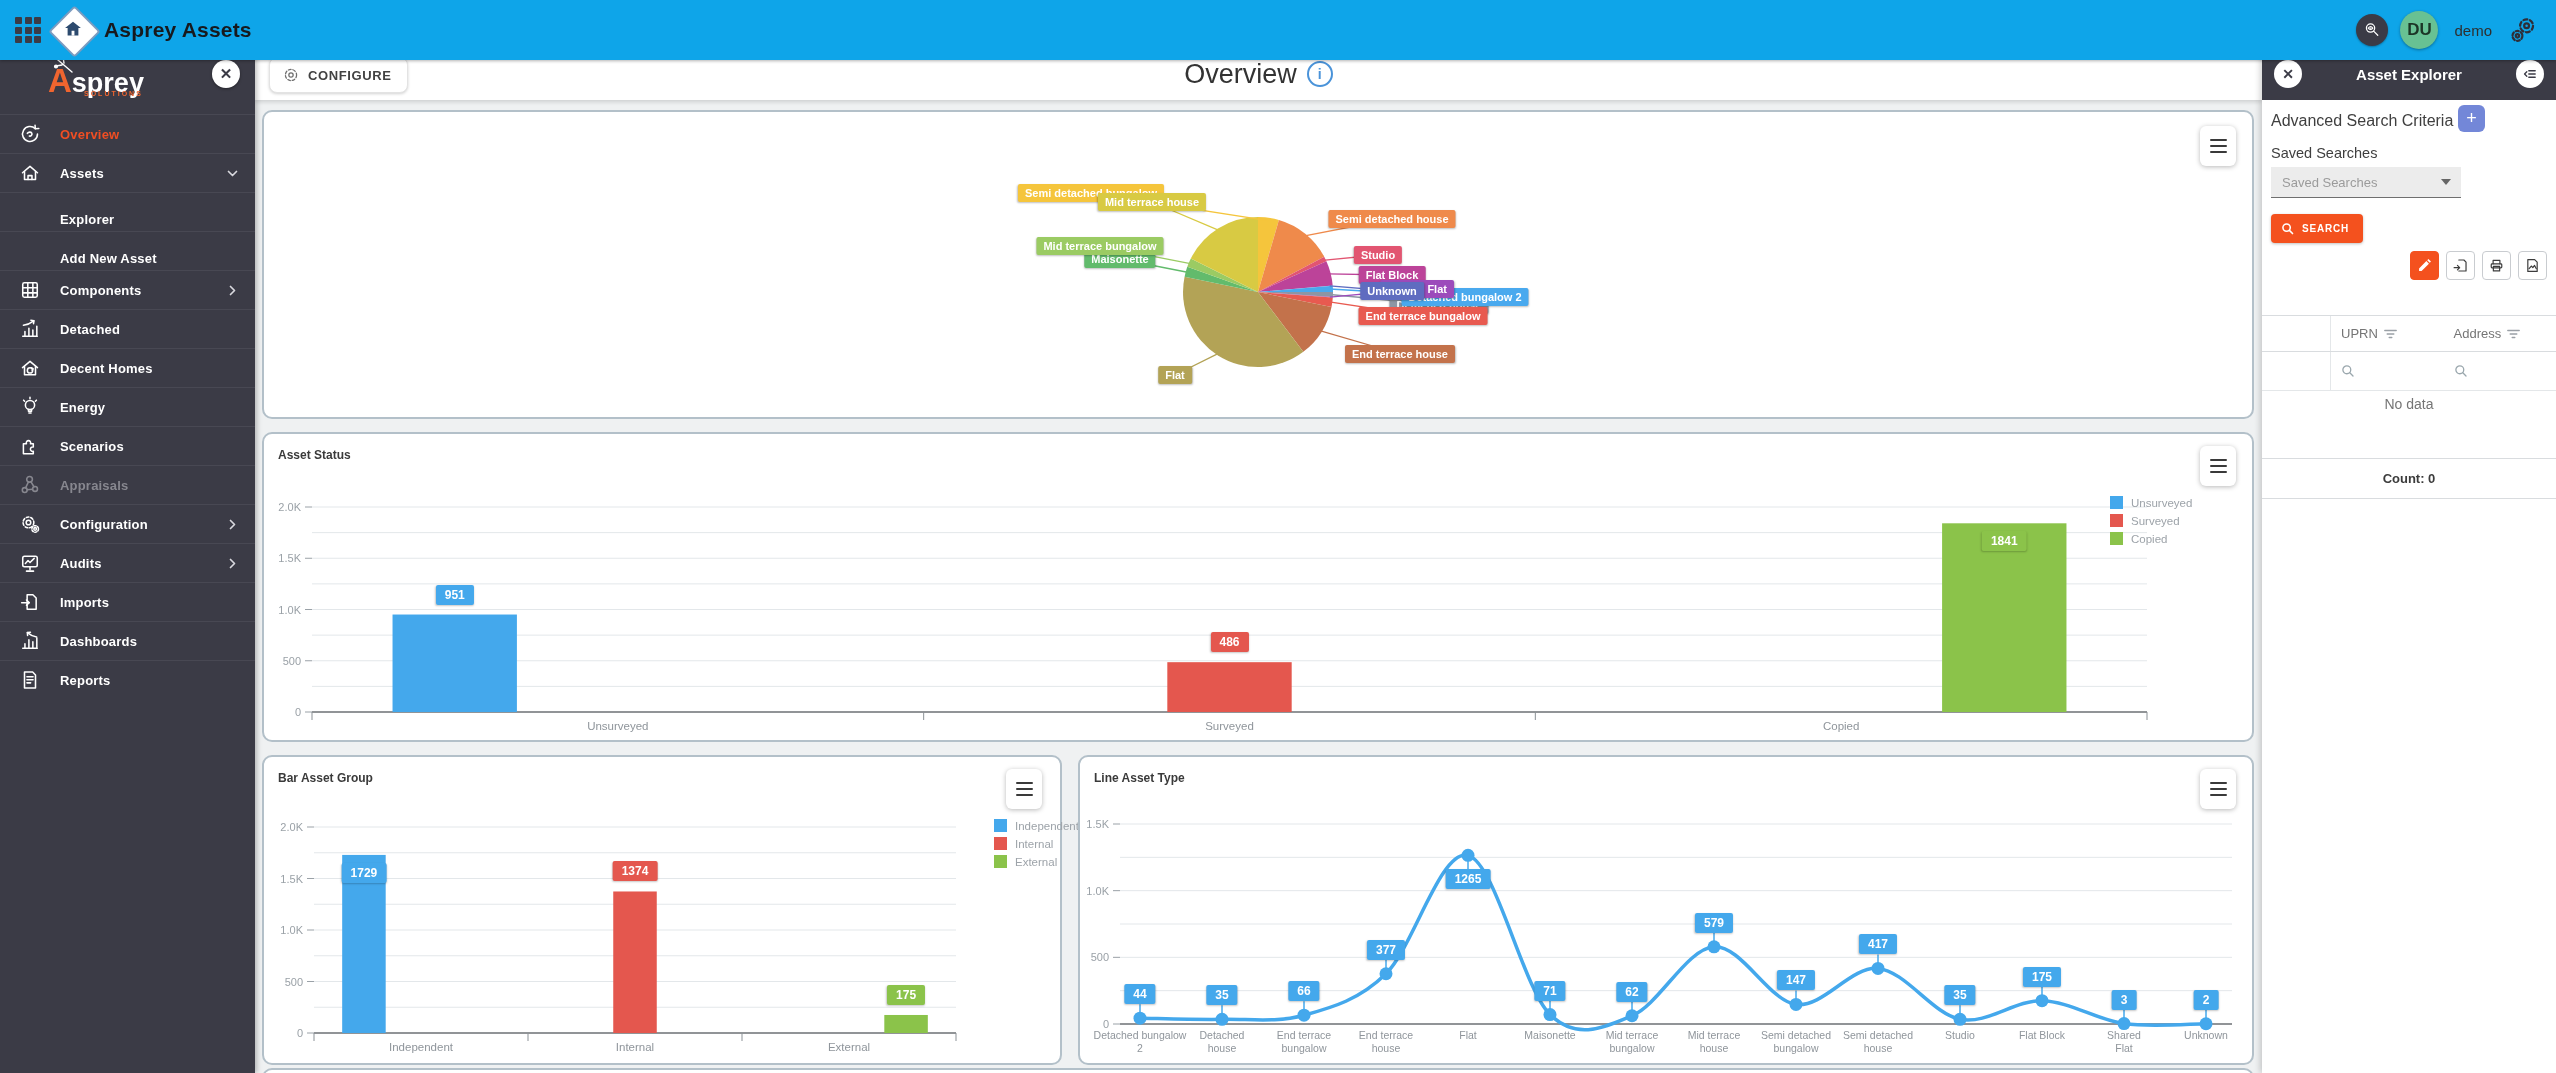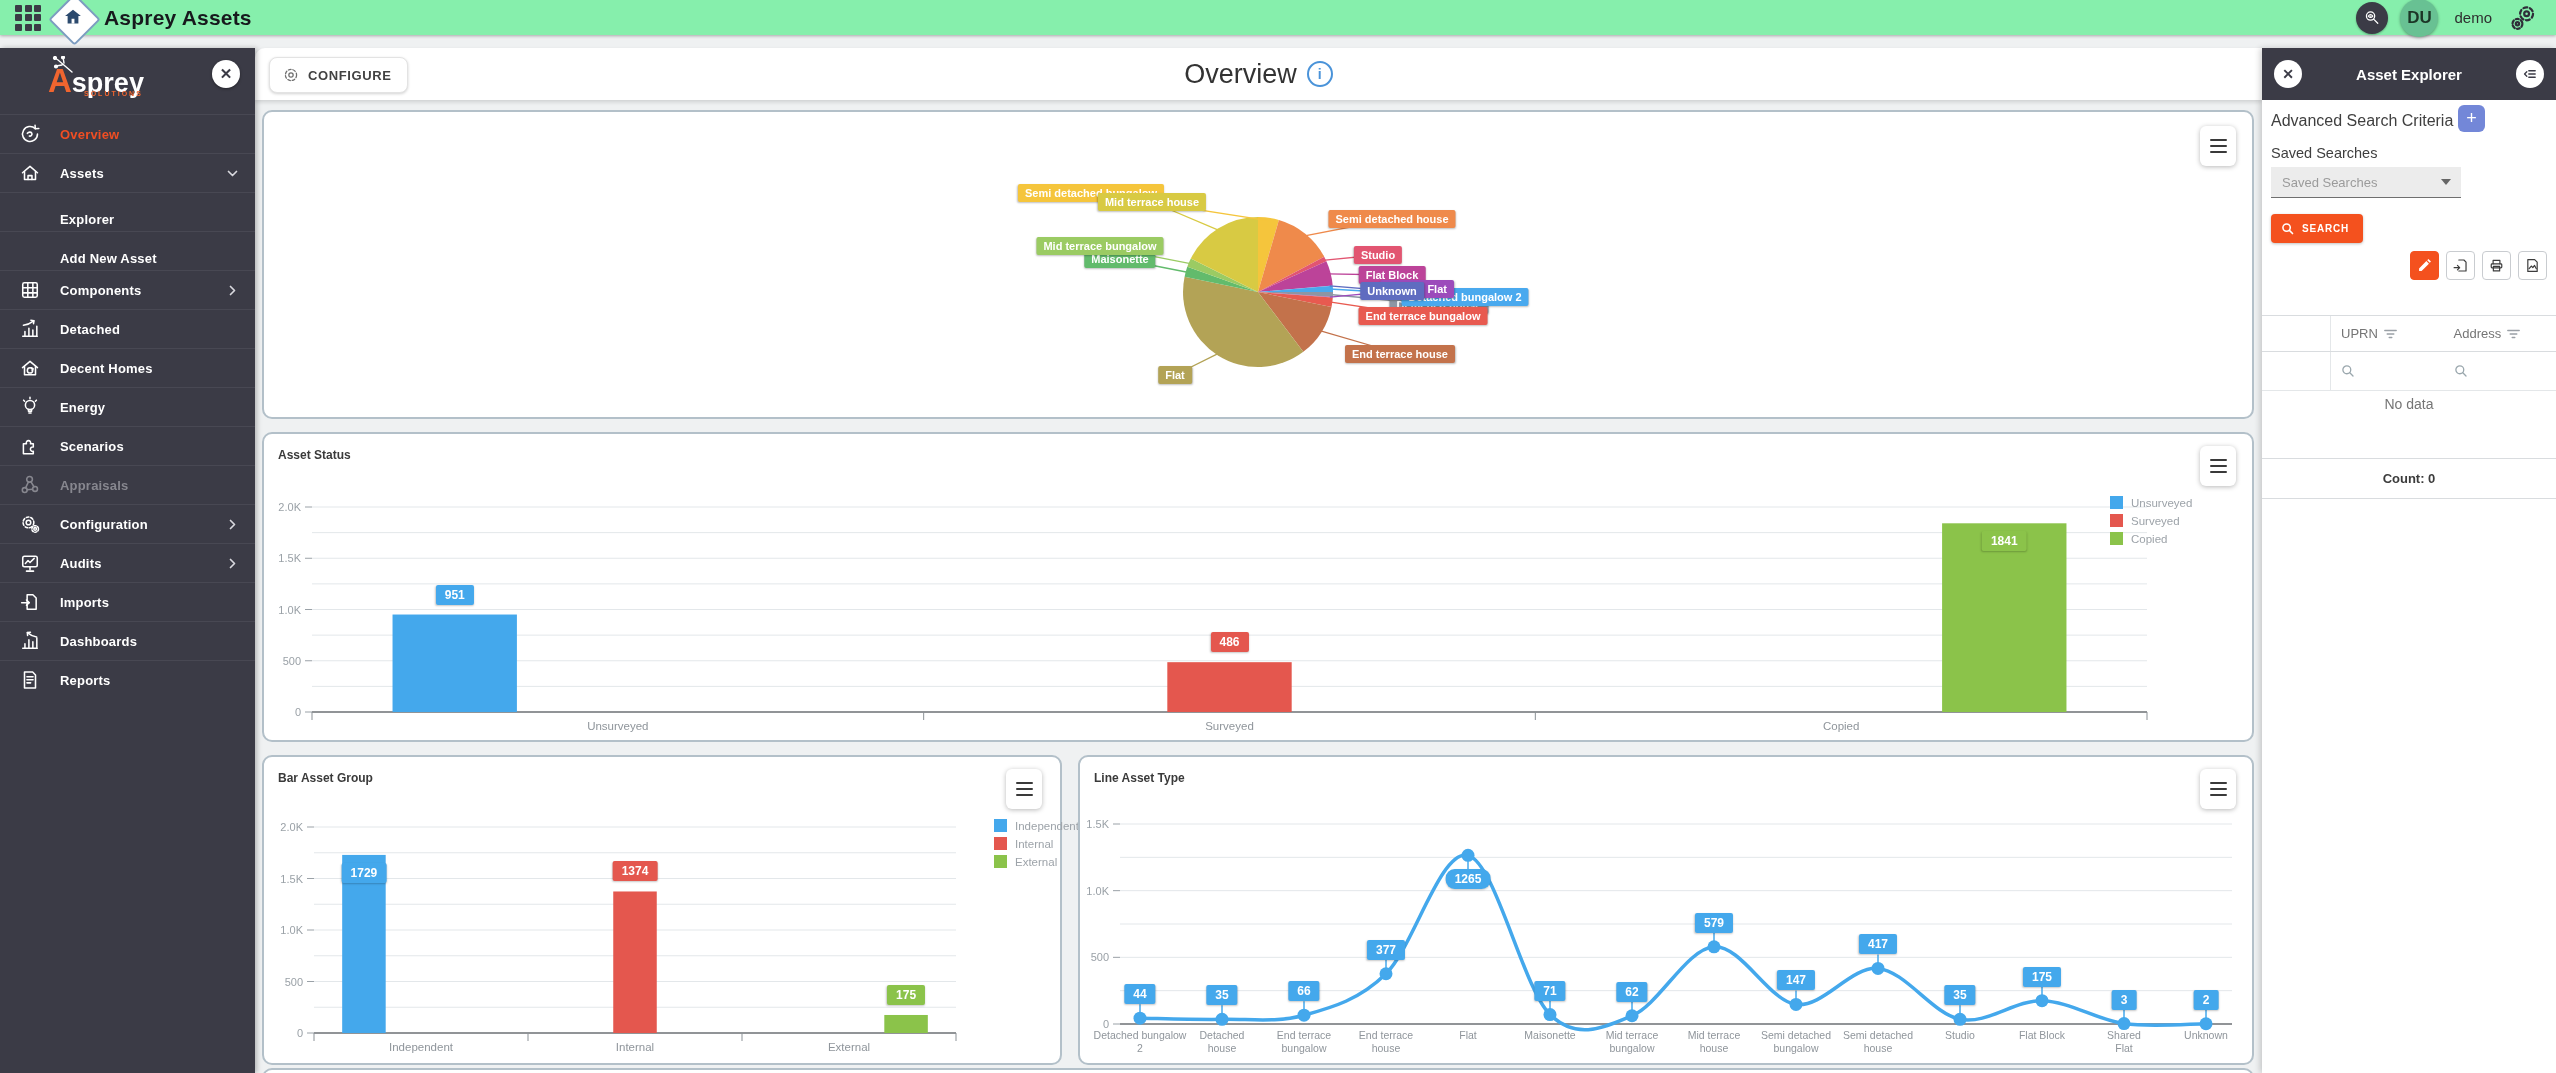--- a/index.html
+++ b/index.html
@@ -1,19 +1,19 @@
 <!DOCTYPE html>
 <html><head>
 <meta charset="utf-8">
 <style>
   html,body{margin:0;padding:0;background:#dfe2e5;font-family:"Liberation Sans",sans-serif;}
   .app{position:relative;width:2556px;height:1073px;overflow:hidden;background:#eff1f2;}
 
   
-  .topbar{position:absolute;left:0;top:0;width:2556px;height:35px;background:#86efac;z-index:40;
+  .topbar{position:absolute;left:0;top:0;width:2556px;height:60px;background:#0ea5e9;z-index:40;
           display:flex;align-items:center;box-shadow:0 1px 3px rgba(0,0,0,.3);}
   .grid-icon{width:26px;height:26px;margin-left:15px;display:grid;grid-template-columns:repeat(3,7px);
              grid-template-rows:repeat(3,7px);gap:2.5px;cursor:pointer;}
   .grid-icon span{background:#3b3b46;border-radius:1px;}
   .diamond-wrap{position:relative;width:46px;height:46px;margin-left:9px;}
   .diamond{position:absolute;left:6px;top:6px;width:33px;height:33px;background:#fff;border:2px solid #7c9cc0;
            transform:rotate(45deg);border-radius:3px;}
   .diamond-home{position:absolute;left:12px;top:11px;width:22px;height:22px;color:#2c4a6e;}
   .topbar-title{margin-left:8px;font-size:21px;font-weight:bold;color:#17191d;letter-spacing:.2px;}
   .topbar-right{margin-left:auto;display:flex;align-items:center;margin-right:18px;gap:12px;}
@@ -566,21 +566,21 @@
           <text x="1044" y="282" text-anchor="middle" font-size="10.5" fill="#8f959b" font-family="&quot;Liberation Sans&quot;,sans-serif">Shared</text>
           <text x="1044" y="295" text-anchor="middle" font-size="10.5" fill="#8f959b" font-family="&quot;Liberation Sans&quot;,sans-serif">Flat</text>
           <line x1="1126" y1="266.73333333333335" x2="1126" y2="252.73333333333335" stroke="#44a8ec" stroke-width="1.5"></line>
           <circle cx="1126" cy="266.73333333333335" r="6.5" fill="#44a8ec"></circle>
           <text x="1126" y="282" text-anchor="middle" font-size="10.5" fill="#8f959b" font-family="&quot;Liberation Sans&quot;,sans-serif">Unknown</text>
         </svg>
         <div class="val-box" style="left:60px;background:#44a8ec;top:247.13333333333333px;transform:translate(-50%,-100%);">44</div>
         <div class="val-box" style="left:142px;background:#44a8ec;top:248.33333333333331px;transform:translate(-50%,-100%);">35</div>
         <div class="val-box" style="left:224px;background:#44a8ec;top:244.2px;transform:translate(-50%,-100%);">66</div>
         <div class="val-box" style="left:306px;background:#44a8ec;top:202.73333333333332px;transform:translate(-50%,-100%);">377</div>
-        <div class="val-box" style="left:388px;background:#44a8ec;top:112.33333333333331px;transform:translate(-50%,0);border-radius:9px;">1265</div>
+        <div class="val-box" style="left:388px;background:#44a8ec;top:112.33333333333331px;transform:translate(-50%,0);">1265</div>
         <div class="val-box" style="left:470px;background:#44a8ec;top:243.53333333333336px;transform:translate(-50%,-100%);">71</div>
         <div class="val-box" style="left:552px;background:#44a8ec;top:244.73333333333335px;transform:translate(-50%,-100%);">62</div>
         <div class="val-box" style="left:634px;background:#44a8ec;top:175.8px;transform:translate(-50%,-100%);">579</div>
         <div class="val-box" style="left:716px;background:#44a8ec;top:233.4px;transform:translate(-50%,-100%);">147</div>
         <div class="val-box" style="left:798px;background:#44a8ec;top:197.39999999999998px;transform:translate(-50%,-100%);">417</div>
         <div class="val-box" style="left:880px;background:#44a8ec;top:248.33333333333331px;transform:translate(-50%,-100%);">35</div>
         <div class="val-box" style="left:962px;background:#44a8ec;top:229.66666666666666px;transform:translate(-50%,-100%);">175</div>
         <div class="val-box" style="left:1044px;background:#44a8ec;top:252.60000000000002px;transform:translate(-50%,-100%);">3</div>
         <div class="val-box" style="left:1126px;background:#44a8ec;top:252.73333333333335px;transform:translate(-50%,-100%);">2</div>
       </div>

